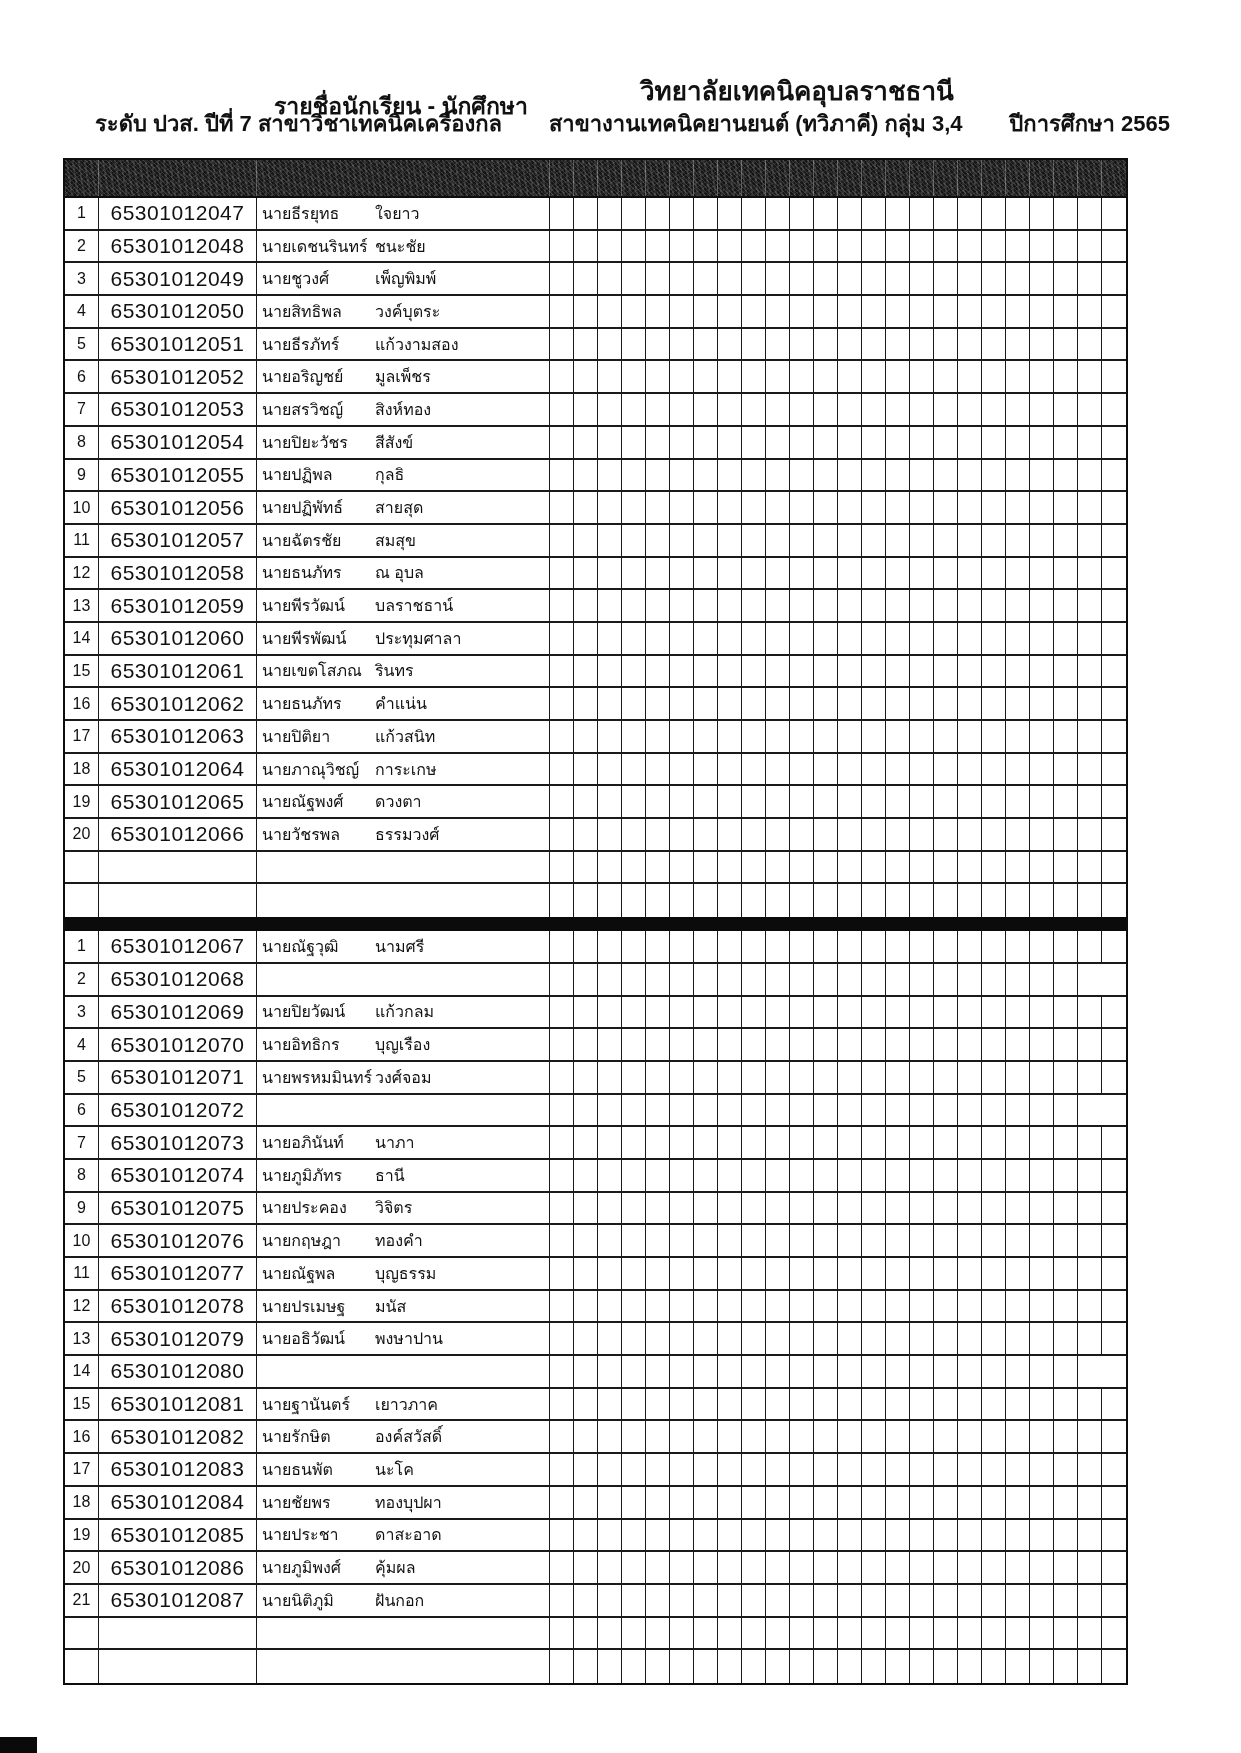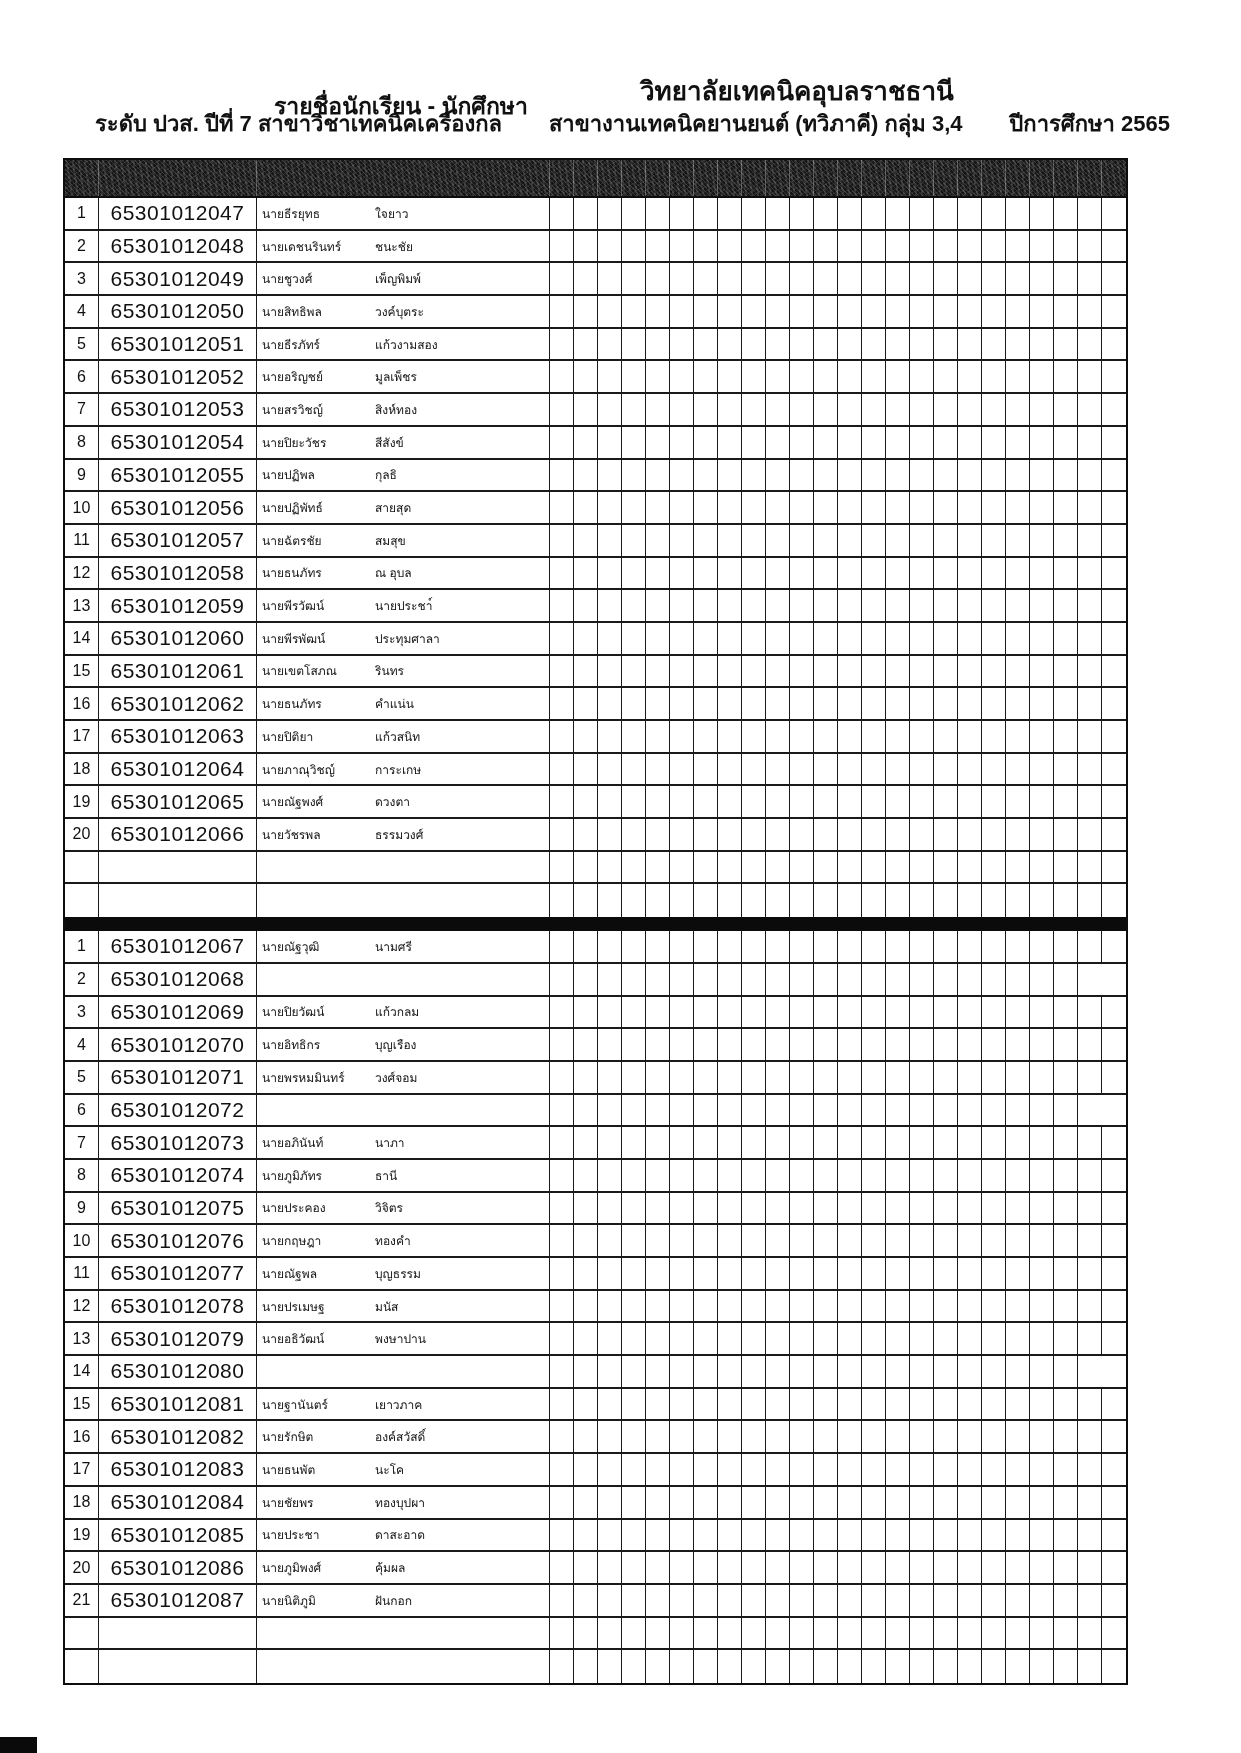--- a/index.html
+++ b/index.html
@@ -32,21 +32,21 @@
   .trow:last-child{border-bottom:none;}
   .cell{
     border-right:1.6px solid #1a1a1a;
     box-sizing:border-box;
     display:flex;align-items:center;
     overflow:hidden;
   }
   .cell:last-child{border-right:none;}
   .cell.num{justify-content:center;font-size:16px;}
   .cell.sid{justify-content:center;font-size:21px;letter-spacing:.5px;}
-  .cell.name{position:relative;font-size:12px;}
+  .cell.name{position:relative;font-size:16px;}
   .cell.name .given{position:absolute;left:5px;white-space:nowrap;}
   .cell.name .surname{position:absolute;left:118px;white-space:nowrap;}
   
   .thead-band{
     display:grid;
     grid-template-columns:34px 158px 293px repeat(24,1fr);
     height:38px;
     border-bottom:2.5px solid #0d0d0d;
     box-sizing:border-box;
     background-color:#161616;
@@ -492,21 +492,21 @@
         <div class="cell att"></div>
         <div class="cell att"></div>
         <div class="cell att"></div>
         <div class="cell att"></div>
       </div>
       <div class="trow">
         <div class="cell num">13</div>
         <div class="cell sid">65301012059</div>
         <div class="cell name">
           <span class="given">นายพีรวัฒน์</span>
-          <span class="surname">นายประชา์</span>
+          <span class="surname">บลราชธาน์</span>
         </div>
         <div class="cell att"></div>
         <div class="cell att"></div>
         <div class="cell att"></div>
         <div class="cell att"></div>
         <div class="cell att"></div>
         <div class="cell att"></div>
         <div class="cell att"></div>
         <div class="cell att"></div>
         <div class="cell att"></div>

